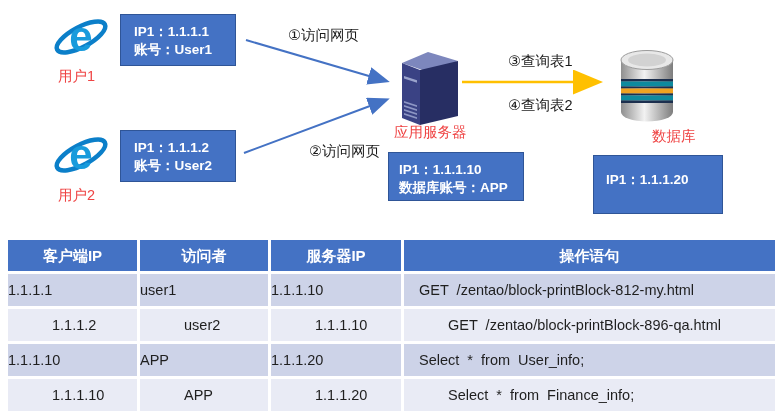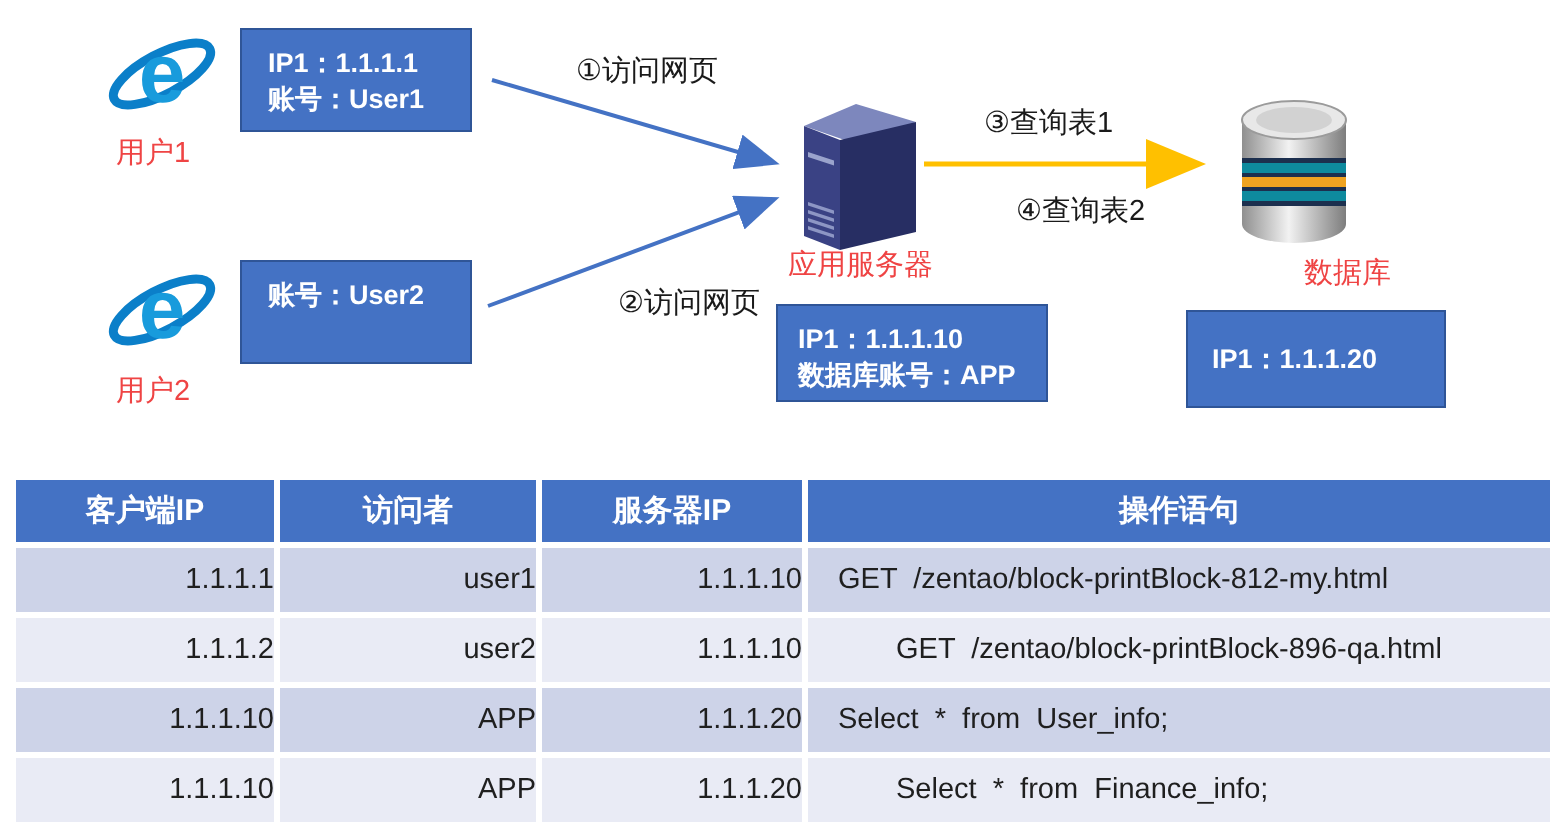--- a/index.html
+++ b/index.html
@@ -61,21 +61,21 @@
     font-size: 15px;
     height: 31px;
     line-height: 31px;
     text-align: center;
   }
   .t-body .cell {
     height: 32px;
     line-height: 32px;
     font-size: 14.5px;
     color: #1f1f1f;
-    text-align: right;
+    text-align: left;
   }
   .t-body.odd .cell  { background: #CDD3E8; }
   .t-body.even .cell { background: #E9EBF5; padding-left: 44px; }
   .cell.op {
     text-align: left;
     padding-left: 15px;
     white-space: pre;
   }
 </style>
 </head>
@@ -110,26 +110,27 @@
   </div>
 
   <svg class="abs" style="left:52px; top:128px;" width="58" height="54" viewBox="0 0 58 54">
     <g transform="translate(29,27)">
       <ellipse rx="27" ry="10" transform="rotate(-28)" fill="none" stroke="#0b7fc9" stroke-width="4.5"></ellipse>
     </g>
     <text x="29" y="41" text-anchor="middle" font-size="42" font-weight="bold" fill="#189bdc" font-family="Liberation Sans, sans-serif">e</text>
   </svg>
   <div class="diagram-label" style="left:58px; top:186px;">用户2</div>
   <div class="info-box" style="left:120px; top:130px; width:116px; height:52px;">
+    <div>IP1：1.1.1.2</div>
     <div>账号：User2</div>
   </div>
 
   <div class="arrow-label" style="left:288px; top:26px;">①访问网页</div>
   <div class="arrow-label" style="left:291px; top:142px;margin-left:18px;">②访问网页</div>
-  <div class="arrow-label" style="left:492px; top:52px;">③查询表1</div>
+  <div class="arrow-label" style="left:508px; top:52px;">③查询表1</div>
   <div class="arrow-label" style="left:508px; top:96px;">④查询表2</div>
 
   <svg class="abs" style="left:398px; top:48px;" width="64" height="78" viewBox="0 0 64 78">
     <polygon points="4,15 30,4 60,13 33,25" fill="#7d87bd"></polygon>
     <polygon points="4,15 22,22 22,77 4,70" fill="#3a4284"></polygon>
     <polygon points="22,22 60,13 60,68 22,77" fill="#272e63"></polygon>
     <rect x="6" y="28" width="13" height="2.5" fill="#9aa3cc" transform="skewY(18)" transform-origin="6 28"></rect>
     <g fill="#8d96c4">
       <rect x="6" y="53" width="13" height="1.8" transform="skewY(18)" transform-origin="6 53"></rect>
       <rect x="6" y="57" width="13" height="1.8" transform="skewY(18)" transform-origin="6 57"></rect>
@@ -160,21 +161,21 @@
       <rect x="7" y="42.5" width="52" height="5" fill="#efa321"></rect>
       <rect x="7" y="47.5" width="52" height="2" fill="#1c2f4e"></rect>
       <rect x="7" y="49.5" width="52" height="5" fill="#0e8a9e"></rect>
       <rect x="7" y="54.5" width="52" height="2.5" fill="#1c2f4e"></rect>
     </g>
     <ellipse cx="33" cy="14" rx="26" ry="9.5" fill="#e8e8e8"></ellipse>
     <ellipse cx="33" cy="14" rx="26" ry="9.5" fill="none" stroke="#9b9b9b" stroke-width="1"></ellipse>
     <ellipse cx="33" cy="14" rx="19" ry="6.5" fill="#d2d2d2"></ellipse>
   </svg>
   <div class="diagram-label" style="left:624px; top:127px;margin-left:28px;">数据库</div>
-  <div class="info-box" style="left:593px; top:155px; width:130px; height:49px; padding-top:15px; padding-left:12px;">
+  <div class="info-box" style="left:593px; top:155px; width:130px; height:59px; padding-top:15px; padding-left:12px;">
     <div>IP1：1.1.1.20</div>
   </div>
 
   <div class="log-table">
     <div class="t-row t-head">
       <div class="cell">客户端IP</div>
       <div class="cell">访问者</div>
       <div class="cell">服务器IP</div>
       <div class="cell">操作语句</div>
     </div>

